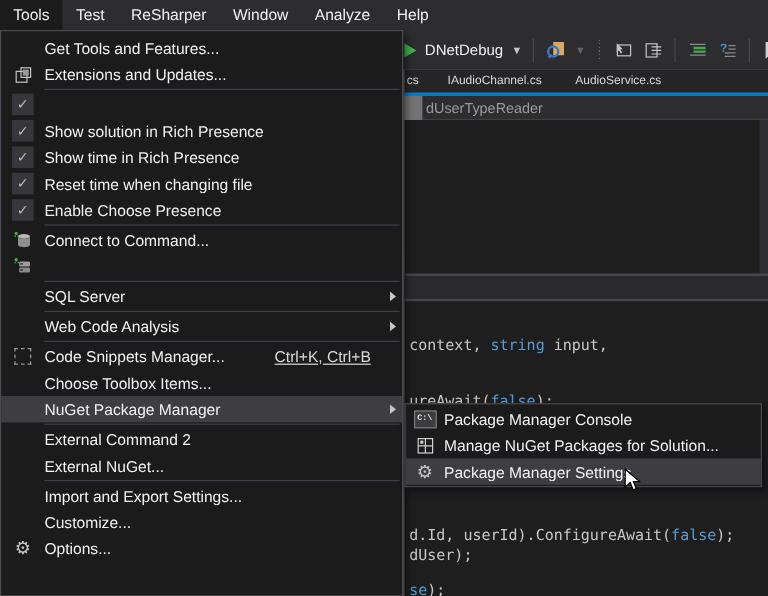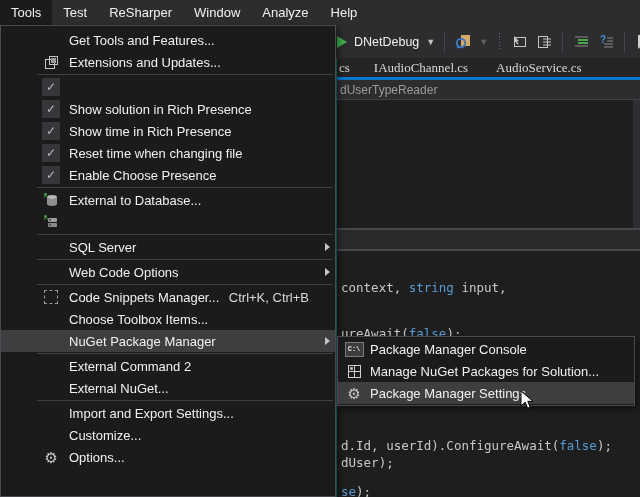--- a/index.html
+++ b/index.html
@@ -1,16 +1,16 @@
 <!DOCTYPE html>
 <html><head>
 <meta charset="utf-8">
 <style>
   html,body{margin:0;padding:0;background:#111;}
-  .screen{position:relative;width:640px;height:497px;overflow:hidden;background:#0f766e;
+  .screen{position:relative;width:640px;height:497px;overflow:hidden;background:#737373;
           font-family:"Liberation Sans",sans-serif;-webkit-font-smoothing:antialiased;}
 
   
   .menubar{position:absolute;left:0;top:0;width:640px;height:25px;background:#2d2d30;
            display:flex;align-items:stretch;color:#f1f1f1;font-size:13px;}
   .mb-item{padding:0 11px;display:flex;align-items:center;cursor:default;}
   .mb-item.active{background:#1b1b1c;}
 
   
   .toolbar{position:absolute;left:0;top:25px;width:640px;height:33px;background:#2d2d30;}
@@ -18,46 +18,46 @@
   .tb-sep{width:1px;height:20px;background:#46464c;margin:0 2px;}
   .tb-dots{width:4px;height:18px;margin:0 2px;background-image:repeating-linear-gradient(#6a6a71 0 1px,transparent 1px 3px);background-size:1px 100%;background-repeat:no-repeat;background-position:center;}
   .play{width:0;height:0;border-left:10px solid #3cb44b;border-top:6px solid transparent;border-bottom:6px solid transparent;}
   .run-label{font-size:12.5px;color:#f1f1f1;}
   .chev{font-size:9px;color:#c5c5c5;}
   .tb-ic{display:flex;align-items:center;justify-content:center;width:18px;height:18px;}
   .dim{opacity:.35;}
 
   
   .tabstrip{position:absolute;left:337px;top:58px;right:0;height:19px;background:#252526;
-            display:flex;align-items:center;color:#d8d8d8;font-size:13px;border-bottom:3px solid #007acc;font-family:Liberation Serif, serif;}
+            display:flex;align-items:center;color:#d8d8d8;font-size:10px;border-bottom:3px solid #007acc;}
   .tab{padding:0 14px;white-space:nowrap;}
   .tab.partial{padding:0 10px 0 2px;}
 
   
-  .breadcrumb{position:absolute;left:337px;top:80px;right:0;height:19px;background:#2d2d30;
+  .breadcrumb{position:absolute;left:352px;top:80px;right:0;height:19px;background:#2d2d30;
               border-bottom:1px solid #3f3f46;color:#9b9b9b;font-size:12px;display:flex;align-items:center;padding-left:3px;}
 
   
   .editor{position:absolute;left:337px;top:100px;right:0;bottom:0;background:#1e1e1e;}
   .vscroll{position:absolute;right:0;top:0;width:7px;height:129px;background:#2e2e33;}
   .splitter{position:absolute;left:0;right:0;top:128px;height:19px;background:#2a2a2c;
             border-top:2px solid #46464c;border-bottom:2px solid #46464c;}
   .code-line{position:absolute;left:4px;white-space:pre;font-family:"DejaVu Sans Mono","Liberation Mono",monospace;
              font-size:12.5px;color:#c8c8c8;text-align:right;}
   .kw{color:#569cd6;}
 
   
   .menu{position:absolute;background:#1b1b1c;border:1px solid #4a4a50;box-shadow:3px 3px 6px rgba(0,0,0,.45);
         color:#f1f1f1;font-size:13px;z-index:10;}
   .tools-menu{left:0;top:25px;width:336px;height:472px;padding-top:3px;box-sizing:border-box;}
-  .mi{height:22px;display:grid;grid-template-columns:36px 1fr auto 16px;align-items:center;cursor:default;padding-left:32px;}
+  .mi{height:22px;display:grid;grid-template-columns:36px 1fr auto 16px;align-items:center;cursor:default;}
   .mi.hl{background:#3e3e40;}
   .mi-ic{display:flex;align-items:center;justify-content:center;}
   .mi-label{white-space:nowrap;overflow:hidden;}
-  .mi-shortcut{color:#dadada;padding-right:10px;}
+  .mi-shortcut{color:#dadada;padding-right:10px;text-decoration:underline;}
   .mi-arrow{width:0;height:0;border-left:5px solid #c5c5c5;border-top:4px solid transparent;border-bottom:4px solid transparent;justify-self:center;}
   .msep{height:1px;background:#3f3f46;margin:1px 2px 1px 36px;}
   .checkbox{width:18px;height:18px;background:#37373b;display:flex;align-items:center;justify-content:center;
             color:#b8b8b8;font-size:12px;}
   .gear{font-size:15px;color:#c5c5c5;line-height:1;}
   .dashed-box{width:12px;height:12px;border:1px dashed #9a9a9a;}
   .console-box{width:17px;height:13px;background:#3c3c3f;border:1px solid #7a7a7a;color:#e8e8e8;
                font-size:7px;font-weight:bold;display:flex;align-items:center;justify-content:center;
                font-family:"Liberation Mono",monospace;}
 
@@ -224,21 +224,21 @@
     <div class="mi">
       <span class="mi-ic">
         <svg width="16" height="16" viewBox="0 0 16 16">
             <ellipse cx="9" cy="5" rx="5" ry="2" fill="#b9b9b9"></ellipse>
             <path d="M4 5 V12 C4 13.2 6.2 14 9 14 C11.8 14 14 13.2 14 12 V5 C14 6.2 11.8 7 9 7 C6.2 7 4 6.2 4 5 Z" fill="#8f8f8f"></path>
             <circle cx="2.5" cy="2.5" r="1.4" fill="#4ca64c"></circle>
             <rect x="1" y="4.2" width="1.2" height="1.2" fill="#4ca64c"></rect>
             <rect x="3.6" y="4.2" width="1.2" height="1.2" fill="#4ca64c"></rect>
           </svg>
       </span>
-        <span class="mi-label">External to Database...</span>
+        <span class="mi-label">Connect to Command...</span>
         <span></span>
         <span></span>
     </div>
     <div class="mi">
       <span class="mi-ic">
         <svg width="16" height="16" viewBox="0 0 16 16">
             <rect x="5" y="4" width="9" height="4" rx="1" fill="#9c9c9c"></rect>
             <rect x="5" y="9" width="9" height="4" rx="1" fill="#8a8a8a"></rect>
             <rect x="6" y="5.2" width="2" height="1.4" fill="#3c3c3f"></rect>
             <rect x="6" y="10.2" width="2" height="1.4" fill="#3c3c3f"></rect>
@@ -255,21 +255,21 @@
     <div class="mi">
       <span class="mi-ic"></span>
         <span class="mi-label">SQL Server</span>
         <span></span>
       <span class="mi-arrow"></span>
     </div>
     <div class="msep"></div>
 
     <div class="mi">
       <span class="mi-ic"></span>
-        <span class="mi-label">Web Code Options</span>
+        <span class="mi-label">Web Code Analysis</span>
         <span></span>
       <span class="mi-arrow"></span>
     </div>
     <div class="msep"></div>
 
     <div class="mi">
       <span class="mi-ic">
           <span class="dashed-box"></span>
         </span>
       <span class="mi-label">Code Snippets Manager...</span>

